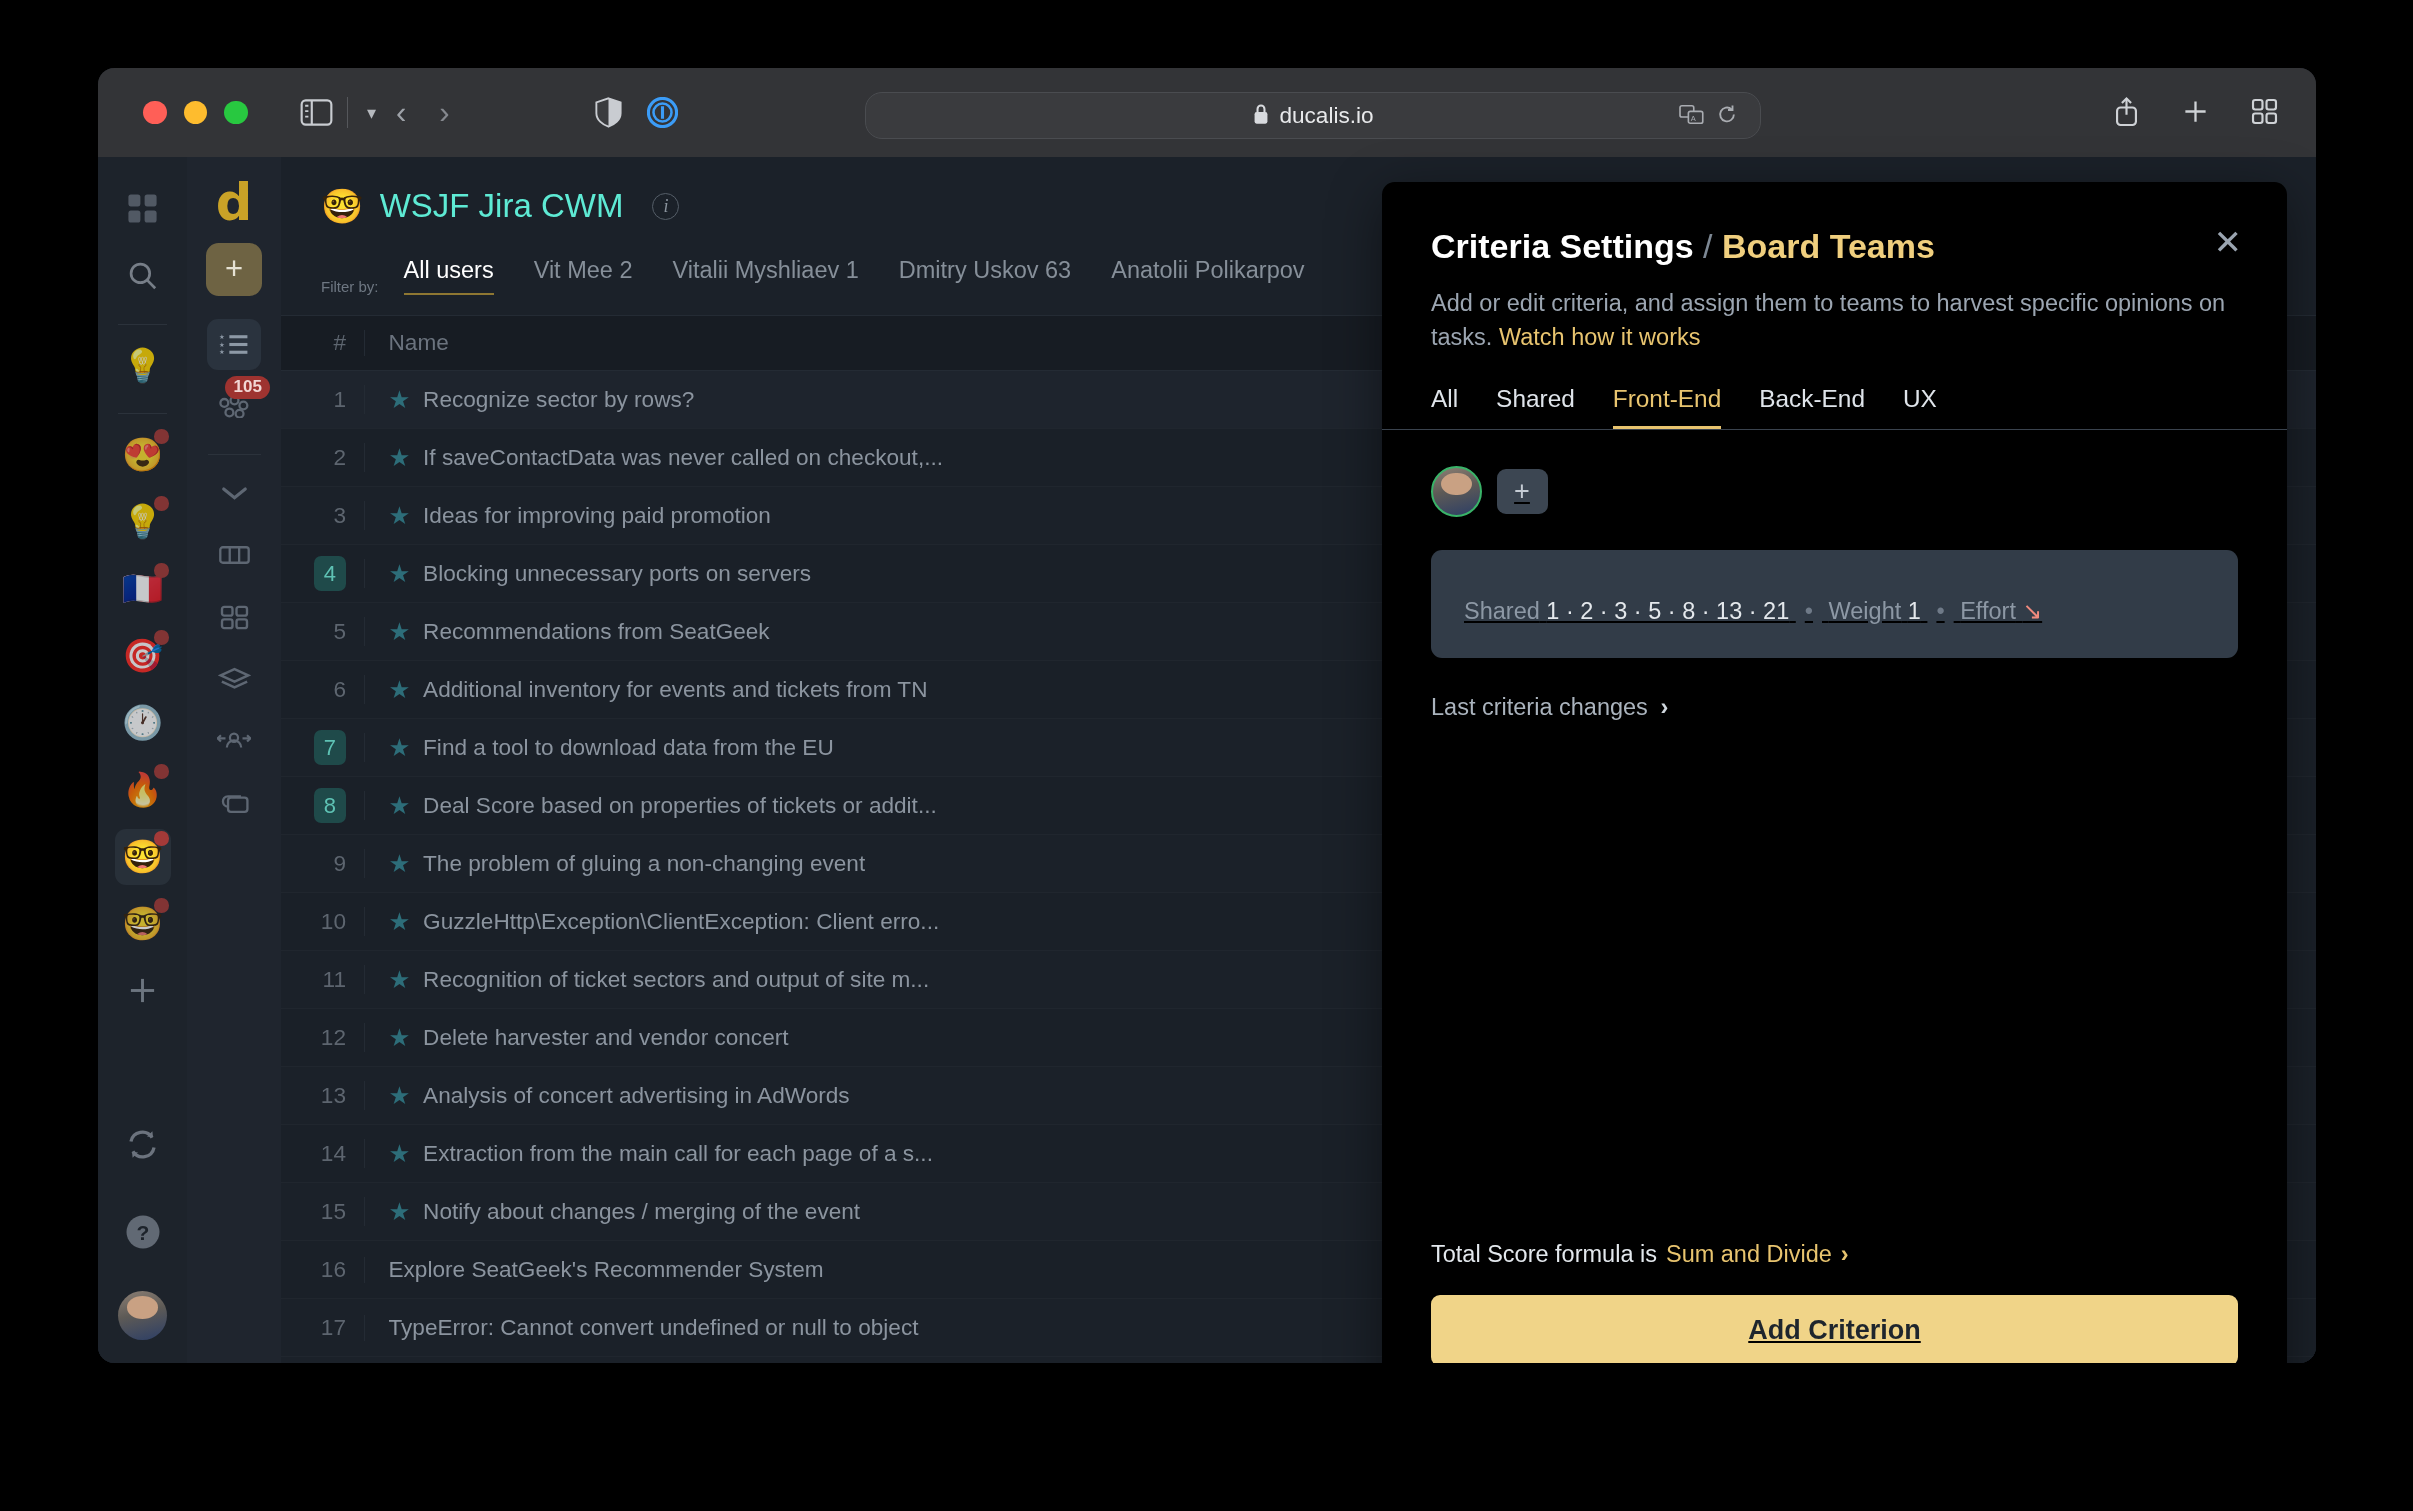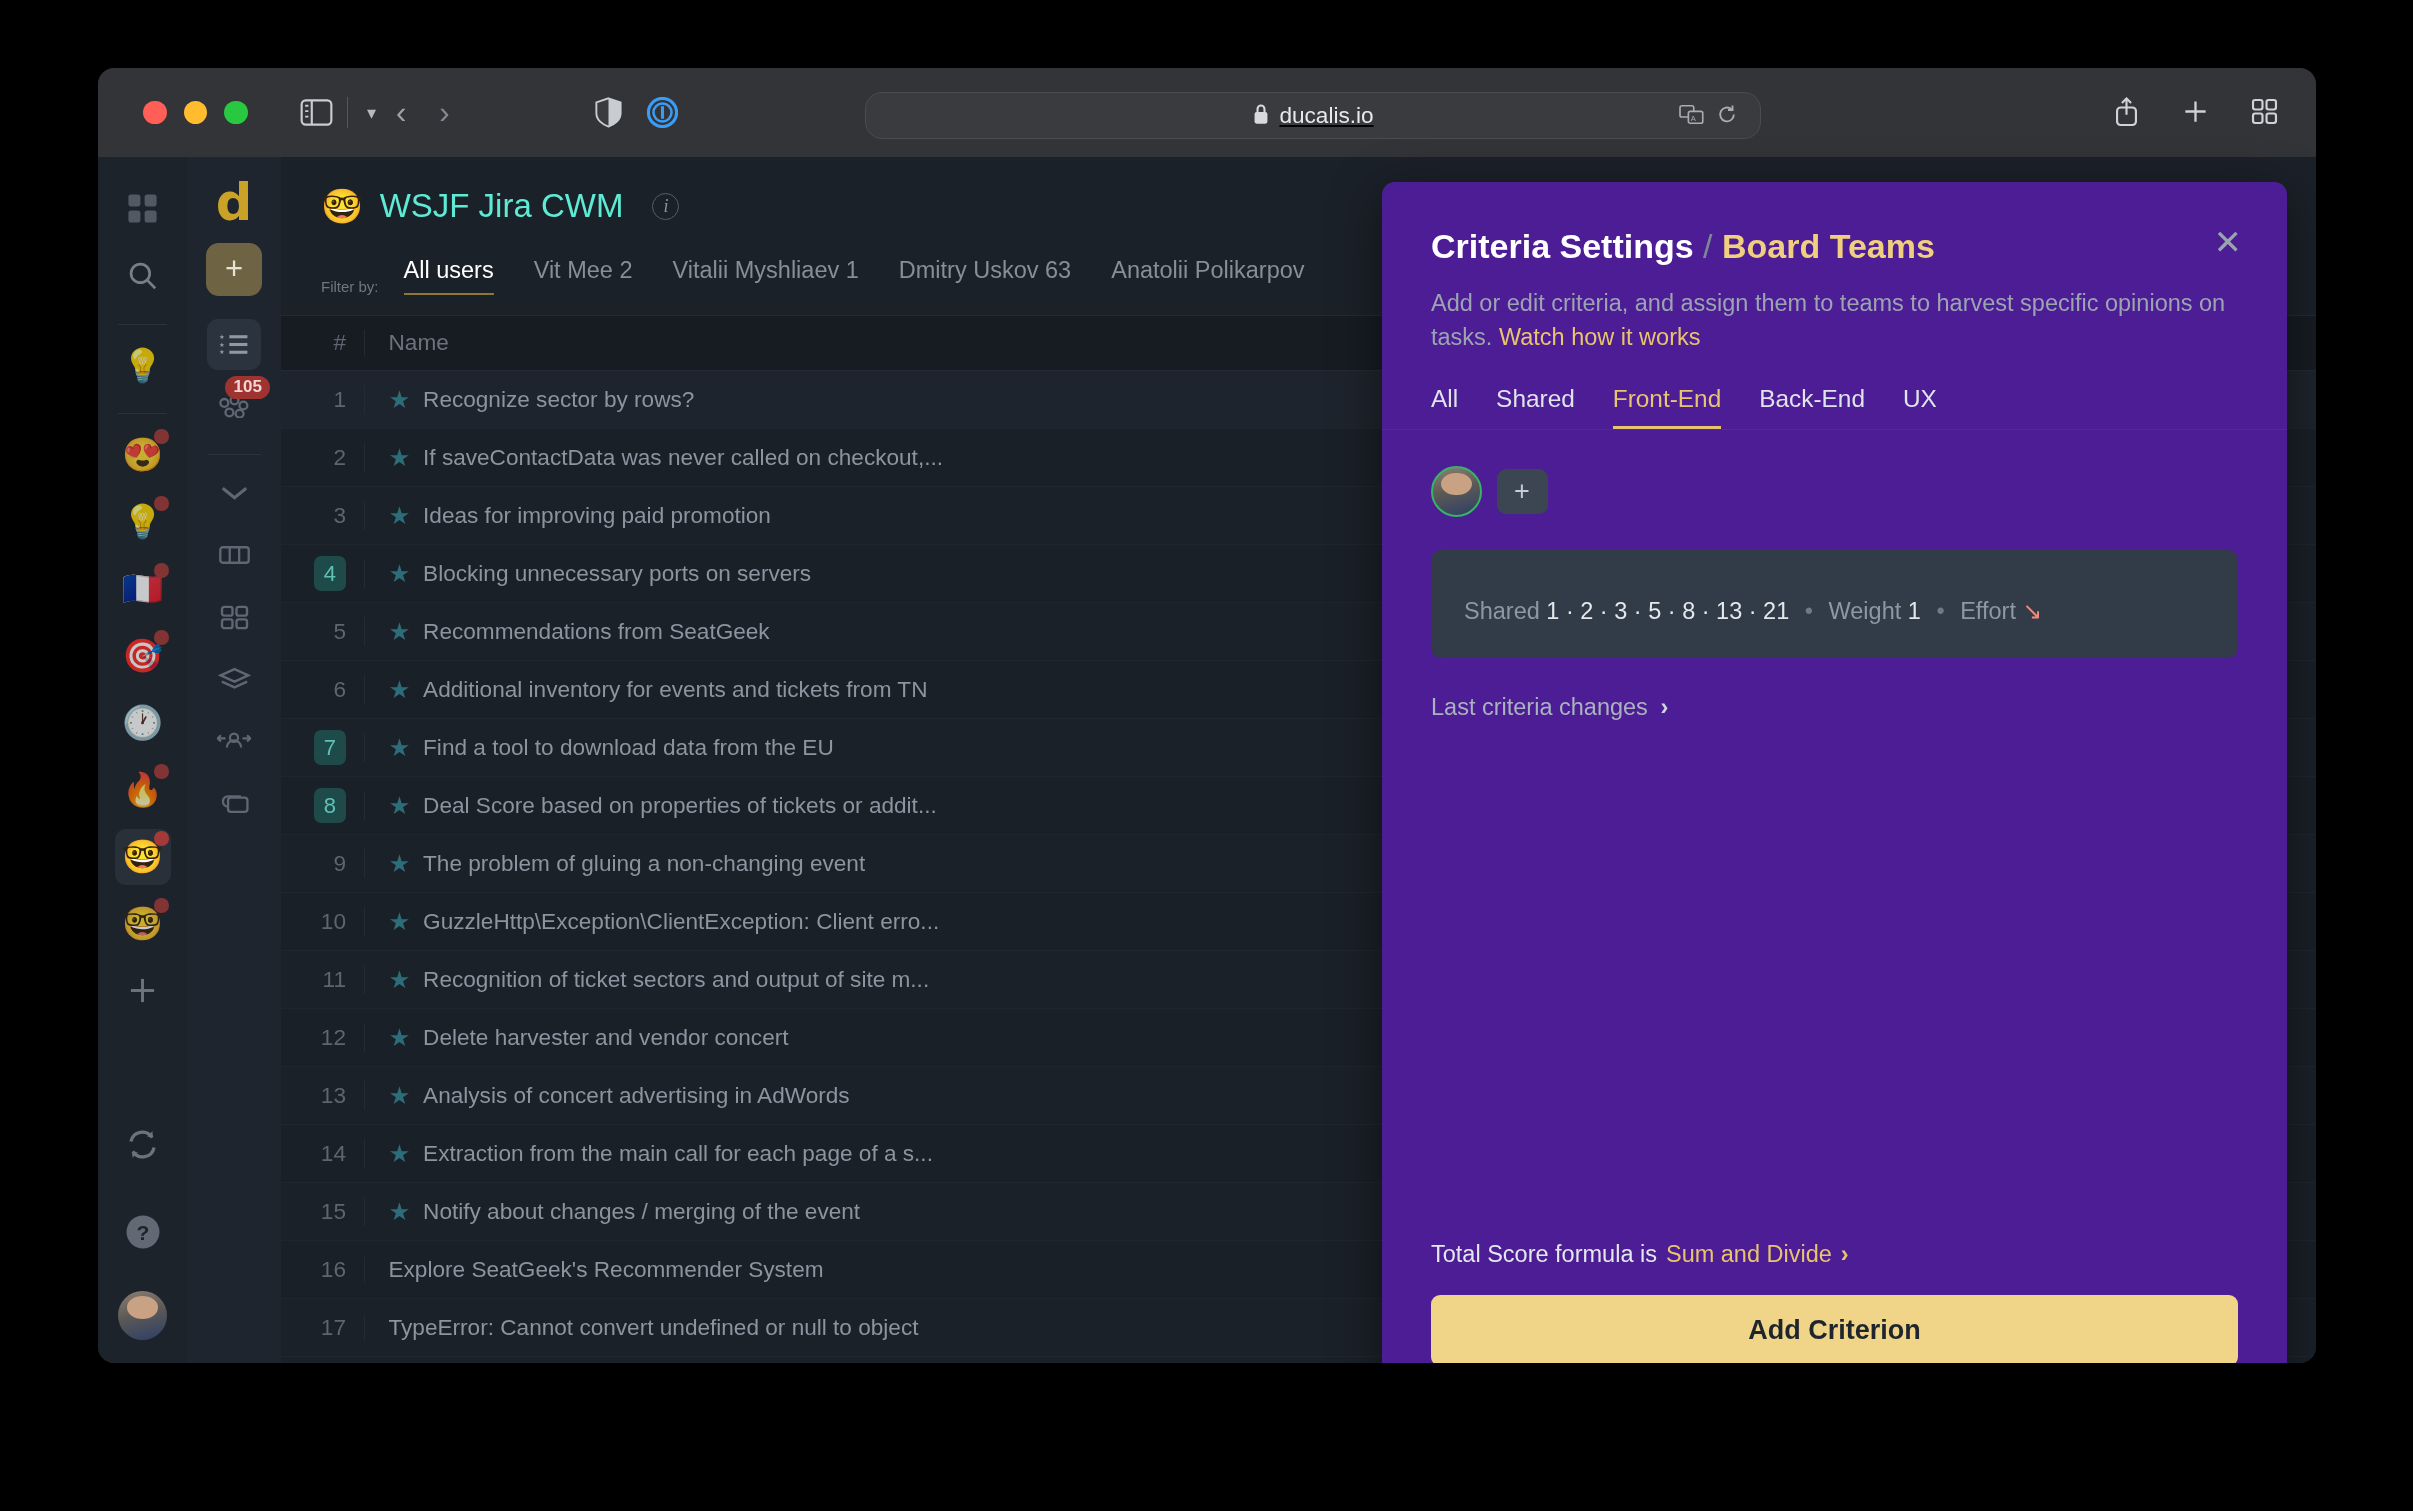--- a/index.html
+++ b/index.html
@@ -56,21 +56,20 @@
 
   .urlbar {
     position: absolute;
     left: 767px; top: 24.4px;
     width: 896px; height: 47px;
     border-radius: 17px;
     border: 0.9px solid #4a4c50;
     background: #3a3b3e;
     display: flex; align-items: center; justify-content: center;
     gap: 9px;
-    text-decoration: underline;
   }
   .url-text { color: #e8e9eb; font-size: 22.6px; }
   .url-right {
     position: absolute; right: 23.5px; top: 50%;
     transform: translateY(-50%);
     display: flex; align-items: center; gap: 12.7px;
     color: #a9acb1;
   }
   .tb-right {
     position: absolute; right: 38px; top: 50%;
@@ -259,25 +258,26 @@
     display: flex; align-items: center; justify-content: center;
     box-shadow: 0 5.4px 16.3px rgba(0,0,0,.45);
     z-index: 5;
   }
 
   
   .panel {
     position: absolute;
     right: 29px; top: 25px;
     width: 905px; height: 1224px;
-    background: #4c1d95;
+    background: #000000;
     border-radius: 12.7px;
     box-shadow: 0 14.5px 54px rgba(0,0,0,.45);
     display: flex; flex-direction: column;
     z-index: 10;
+    text-decoration: underline;
   }
   .panel-head { padding: 45px 49px 0; position: relative; }
   .panel-title { font-size: 34px; font-weight: 700; color: #fff; }
   .panel-title .sep { color: #7d8894; font-weight: 400; }
   .panel-title .accent { color: #f0cf7e; }
   .panel-close {
     position: absolute; right: 45px; top: 43px;
     font-size: 34px; color: #9aa4b0; font-weight: 300;
     line-height: 1;
   }

